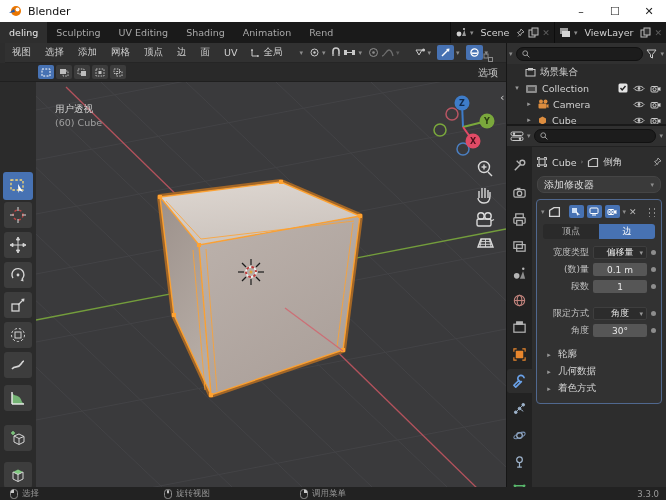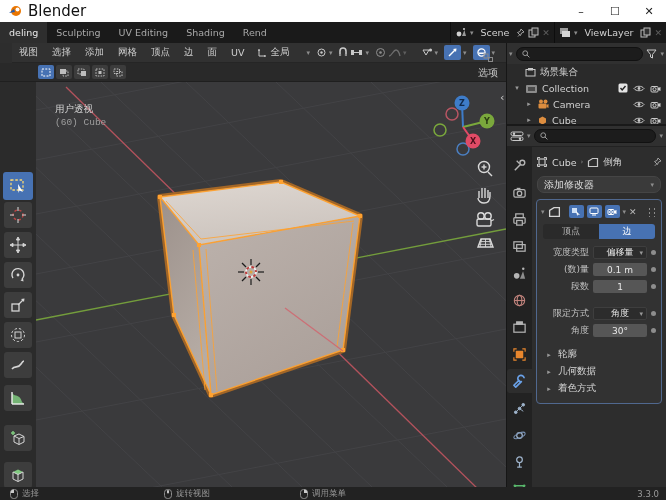--- a/index.html
+++ b/index.html
@@ -4,37 +4,37 @@
 <style>
   * { margin:0; padding:0; box-sizing:border-box; }
   html,body { background:#111; }
   #app { position:relative; width:666px; height:500px; overflow:hidden;
          font-family:"DejaVu Sans","Liberation Sans",sans-serif; font-size:10px;
          background:#2d2d2d; color:#ccc; user-select:none; }
 
   
   .titlebar { position:absolute; top:0; left:0; right:0; height:22px; background:#ffffff;
               display:flex; align-items:center; padding-left:8px; }
-  .titlebar .wtitle { color:#111; font-size:15px; margin-left:6px; }
+  .titlebar .wtitle { color:#111; font-size:11px; margin-left:6px; }
   .winbtns { margin-left:auto; display:flex; height:100%; }
   .winbtn { width:34px; height:100%; display:flex; align-items:center; justify-content:center;
             color:#222; font-size:11px; }
 
   
   .topbar { position:absolute; top:22px; left:0; right:0; height:21px; background:#1a1a1a;
             display:flex; align-items:stretch; font-size:9.5px; color:#a8a8a8; }
   .wtab { padding:0 9px; display:flex; align-items:center; white-space:nowrap; }
   .wtab.active { background:#2e2e2e; color:#e8e8e8; }
   .tb-block { display:flex; align-items:center; border-left:1px solid #0d0d0d; padding:0 4px; gap:3px; }
   .tb-name { color:#d2d2d2; padding:0 4px; }
   .chev { color:#8d8d8d; font-size:7px; }
   .mini-ico { display:flex; align-items:center; }
 
   
-  .vp-header { position:absolute; top:43px; left:12px; width:506px; height:20px; background:#313131;
+  .vp-header { position:absolute; top:43px; left:5px; width:506px; height:20px; background:#313131;
                display:flex; align-items:center; color:#d0d0d0; font-size:9.5px;
                border-bottom:1px solid #252525; }
   .menu-item { padding:0 7px; }
   .hgroup { display:flex; align-items:center; gap:2px; margin-left:6px; }
   .hbtn-blue { background:#4772b3; border-radius:2px; width:17px; height:15px;
                display:flex; align-items:center; justify-content:center; }
   .tool-settings { position:absolute; top:63px; left:0; width:506px; height:19px; background:#292929;
                    display:flex; align-items:center; border-bottom:1px solid #1f1f1f; }
   .selmode { width:16px; height:14px; background:#3c3c3c; border-radius:2px; margin-right:2px;
              display:flex; align-items:center; justify-content:center; }
@@ -42,21 +42,21 @@
   .opts { margin-left:auto; margin-right:8px; display:flex; align-items:center; gap:3px; color:#c9c9c9;flex-direction:column; }
 
   
   .canvas { position:absolute; top:82px; left:0; width:506px; height:405px; background:#3a3a3c; overflow:hidden; }
   .toolbar { position:absolute; left:0; top:0; width:36px; height:100%; background:#2b2b2b; z-index:5; }
   .tbtn { position:absolute; left:4px; width:28px; height:26px; background:#3d3d3d; border-radius:3px;
           display:flex; align-items:center; justify-content:center; }
   .tbtn.active { background:#4772b3; width:30px; height:28px; left:3px; }
   .scene { position:absolute; left:36px; top:0; width:470px; height:405px; }
   .vp-label { position:absolute; left:19px; top:20px; color:#d9d9d9; font-size:9.5px; line-height:14px; z-index:4; }
-  .vp-label .sub { color:#9f9f9f;font-family:Liberation Mono, monospace; }
+  .vp-label .sub { color:#9f9f9f; }
 
   
   .rpanel { position:absolute; left:506px; top:43px; width:160px; bottom:13px; background:#2a2a2a;
             display:flex; flex-direction:column; border-left:1px solid #161616; }
   .outliner { height:83px; background:#2a2a2a; border-bottom:2px solid #191919; overflow:hidden; }
   .ol-header { height:21px; background:#303030; display:flex; align-items:center; padding:0 2px; gap:3px; }
   .searchpill { flex:1; height:14px; background:#1c1c1c; border:1px solid #111; border-radius:8px;
                 display:flex; align-items:center; padding:0 5px; gap:3px; min-width:0; }
   .searchpill input { flex:1; min-width:0; background:transparent; border:none; outline:none; color:#ddd; font-size:9px; }
   .ol-row { height:16px; display:flex; align-items:center; color:#cfcfcf; font-size:9.5px; gap:4px; padding-left:6px; }
@@ -117,20 +117,21 @@
       <div class="winbtn">☐</div>
       <div class="winbtn">✕</div>
     </div>
   </div>
 
   <div class="topbar">
     <div class="wtab active">deling</div>
     <div class="wtab">Sculpting</div>
     <div class="wtab">UV Editing</div>
     <div class="wtab">Shading</div>
+    <div class="wtab">Animation</div>
     <div class="wtab">Rend</div>
     <div class="tb-block" style="margin-left:auto;">
       <span class="mini-ico">
         <svg width="12" height="11" viewBox="0 0 12 11">
             <circle cx="4" cy="7" r="2.4" fill="#cfcfcf"></circle>
             <path d="M7 9 L11 9 L9.4 3 Z" fill="#9a9a9a"></path>
             <circle cx="9" cy="2" r="1" fill="#cfcfcf"></circle>
           </svg>
       </span>
       <span class="chev">▾</span>

